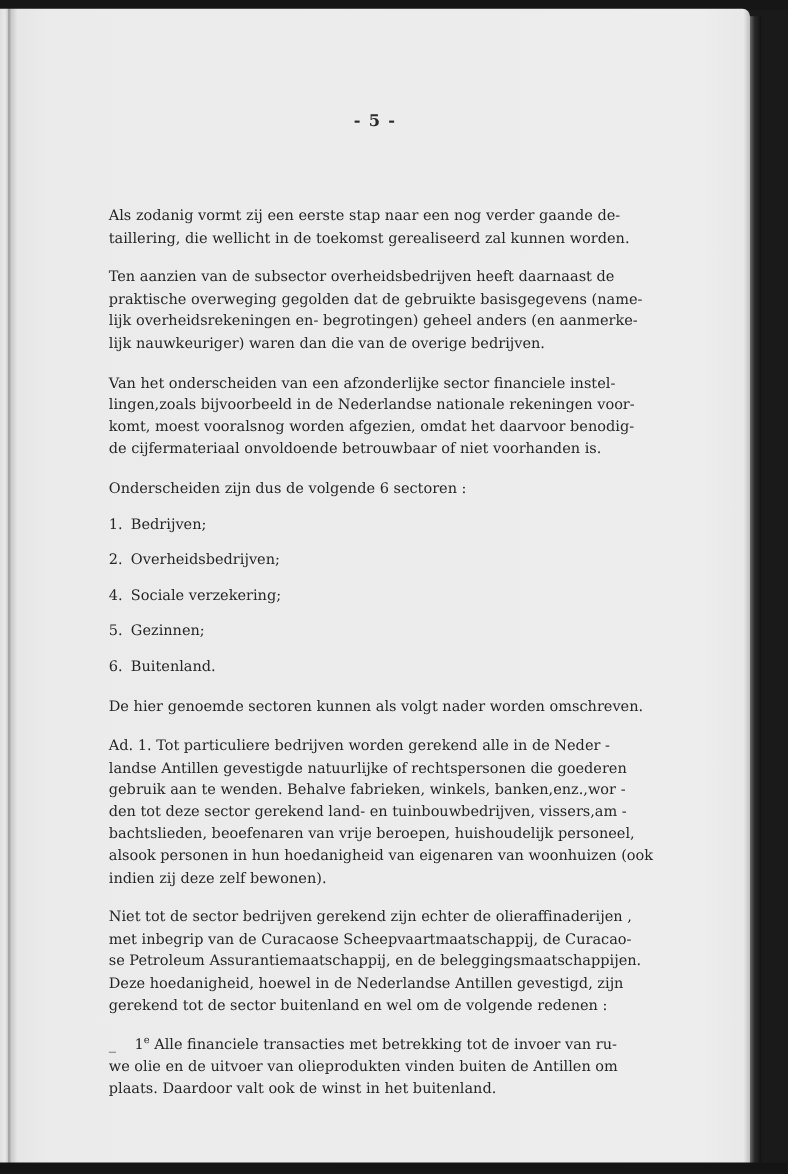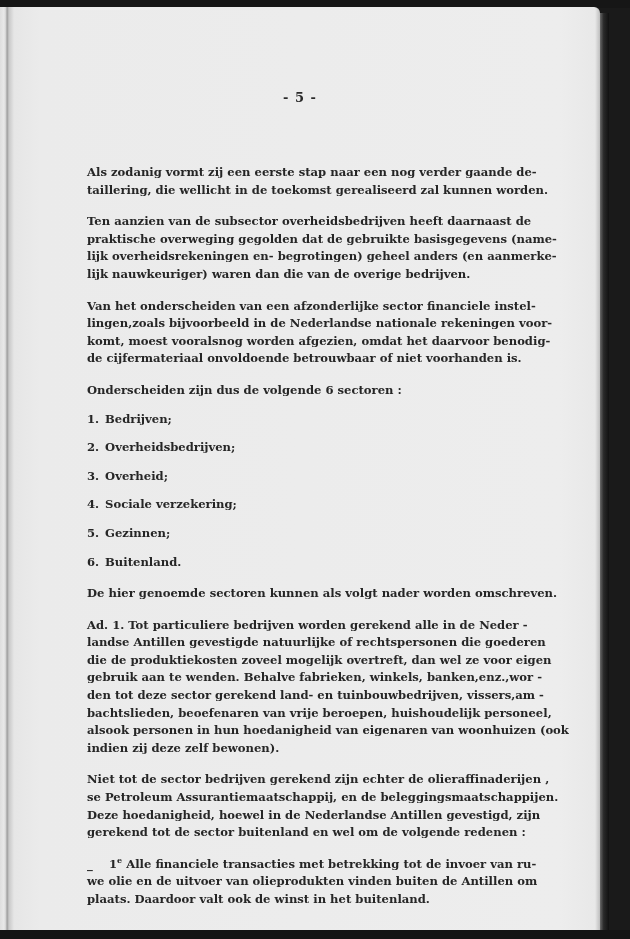--- a/index.html
+++ b/index.html
@@ -60,21 +60,21 @@
     }
     .body-text {
       position: absolute;
       left: 87px;
       top: 157px;
       width: 430px;
       font-family: "DejaVu Serif", serif;
       font-size: 11.6px;
       line-height: 17.6px;
       color: #262626;
-      font-weight: 700;
+      font-weight: 400;
     }
     .para {
       margin: 0 0 14px 0;
       text-align: justify;
       text-align-last: left;
     }
     .para .ln {
       display: block;
       white-space: nowrap;
     }
@@ -125,44 +125,43 @@
         <span class="ln">lingen,zoals bijvoorbeeld in de Nederlandse nationale rekeningen  voor-</span>
         <span class="ln">komt, moest vooralsnog worden afgezien, omdat het daarvoor benodig-</span>
         <span class="ln">de cijfermateriaal onvoldoende  betrouwbaar of niet voorhanden is.</span>
       </p>
 
       <div>
         <span class="ln" style="display:block;white-space:nowrap;">Onderscheiden zijn dus de volgende 6 sectoren :</span>
         <ul class="list">
           <li><span class="num">1.</span> <span>Bedrijven;</span></li>
           <li><span class="num">2.</span> <span>Overheidsbedrijven;</span></li>
-          <li><span class="num">3.</span> <span>Overheid;</span></li>
           <li><span class="num">4.</span> <span>Sociale verzekering;</span></li>
           <li><span class="num">5.</span> <span>Gezinnen;</span></li>
           <li><span class="num">6.</span> <span>Buitenland.</span></li>
         </ul>
       </div>
 
       <p class="para">
         <span class="ln">De hier genoemde sectoren kunnen als volgt nader worden omschreven.</span>
       </p>
 
       <p class="para">
         <span class="ln">Ad. 1. Tot particuliere bedrijven worden gerekend alle in de    Neder -</span>
         <span class="ln">landse Antillen gevestigde natuurlijke of rechtspersonen die   goederen</span>
-        <span class="ln">die de produktiekosten zoveel mogelijk overtreft, dan wel ze voor eigen</span>
         <span class="ln">gebruik aan te wenden. Behalve fabrieken, winkels, banken,enz.,wor -</span>
         <span class="ln">den tot deze sector gerekend land- en tuinbouwbedrijven, vissers,am -</span>
         <span class="ln">bachtslieden, beoefenaren van vrije beroepen, huishoudelijk personeel,</span>
         <span class="ln">alsook personen in hun hoedanigheid van eigenaren van woonhuizen (ook</span>
         <span class="ln">indien zij deze zelf bewonen).</span>
       </p>
 
       <p class="para">
         <span class="ln">Niet tot de sector bedrijven gerekend zijn echter de  olieraffinaderijen ,</span>
+        <span class="ln">met inbegrip van de Curacaose Scheepvaartmaatschappij,  de   Curacao-</span>
         <span class="ln">se Petroleum Assurantiemaatschappij, en de beleggingsmaatschappijen.</span>
         <span class="ln">Deze hoedanigheid, hoewel in de Nederlandse Antillen gevestigd, zijn</span>
         <span class="ln">gerekend tot de sector buitenland en wel om de volgende  redenen :</span>
       </p>
 
       <p class="para">
         <span class="ln"><span>_</span>&nbsp;&nbsp;&nbsp;&nbsp;<span>1</span><sup>e</sup><span> Alle financiele transacties met betrekking tot de invoer van  ru-</span></span>
         <span class="ln">we olie en de uitvoer van olieprodukten vinden buiten de Antillen     om</span>
         <span class="ln">plaats. Daardoor valt ook de winst in het buitenland.</span>
       </p>

